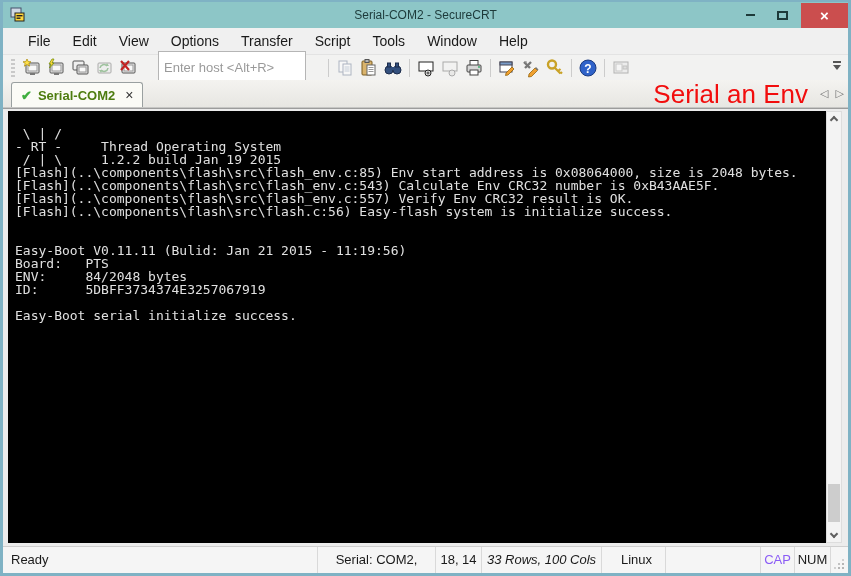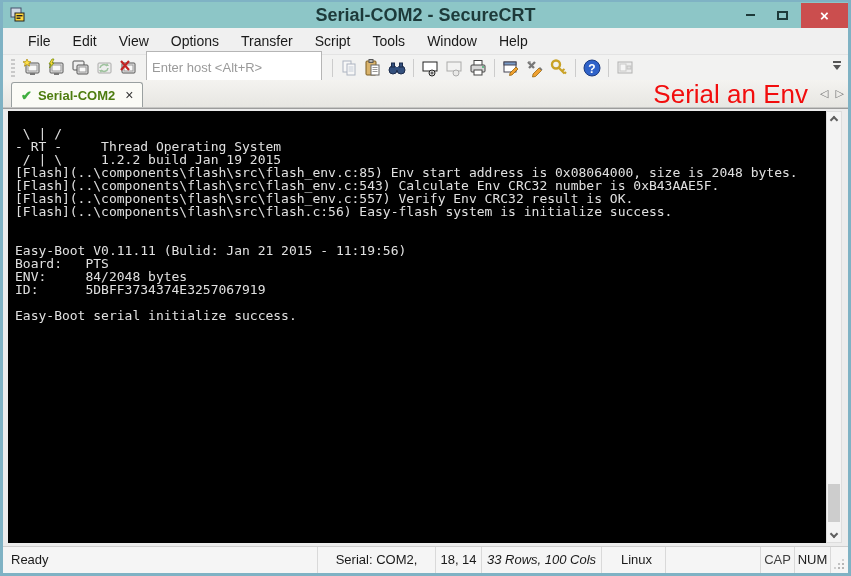--- a/index.html
+++ b/index.html
@@ -5,21 +5,21 @@
   * { margin:0; padding:0; box-sizing:border-box; }
   body { width:851px; height:576px; font-family:"Liberation Sans", sans-serif; }
 
   .window { width:851px; height:576px; background:#7fb2c4; padding:2px 3px 3px 3px;
             display:flex; flex-direction:column; }
 
   
   .titlebar { height:26px; background:#8dc6c7; display:flex; align-items:center;
               position:relative; padding-left:5px; flex:none; }
   .titlebar .title { position:absolute; left:0; right:0; text-align:center;
-                     font-size:18px; color:#1d3a3a; pointer-events:none;font-weight:bold; }
+                     font-size:12px; color:#1d3a3a; pointer-events:none; }
   .win-controls { margin-left:auto; display:flex; align-items:center; height:100%; }
   .win-btn { display:flex; align-items:center; justify-content:center; cursor:default; }
   .btn-min { width:26px; height:26px; margin-right:6px; }
   .btn-min i { width:9px; height:2px; background:#1d3a3a; display:block; }
   .btn-max { width:26px; height:26px; margin-right:6px; }
   .btn-max i { width:11px; height:9px; border:2px solid #1d3a3a; display:block; }
   .btn-close { width:47px; height:25px; background:#cb4e4e; color:#fff;
                font-size:15px; font-weight:bold; }
 
   
@@ -28,21 +28,21 @@
   .menu-item { padding:0 11px; font-size:14px; color:#1a1a1a; line-height:26px; }
 
   
   .toolbar { height:26px; background:#f2f2f1; display:flex; align-items:center;
              padding-left:6px; flex:none; border-top:1px solid #e3e3e3; }
   .tb-grip { width:4px; height:18px; margin:0 5px 0 2px;
              background:repeating-linear-gradient(180deg,#c9c9c9 0 2px,#f2f2f1 2px 4px); }
   .tb-icon { width:24px; height:24px; display:flex; align-items:center; justify-content:center; }
   .tb-sep { width:1px; height:18px; background:#cccccc; margin:0 4px; }
   .disabled { opacity:.45; }
-  .host-input { width:176px; height:20px; margin:0 6px; border:1px solid #b5b5b5;
+  .host-input { width:148px; height:20px; margin:0 18px; border:1px solid #b5b5b5;
                 background:#fff; font-size:13px; padding:16px 5px; color:#555;
                 font-family:"Liberation Sans", sans-serif; }
   .host-input::placeholder { color:#9a9a9a; }
   .tb-overflow { margin-left:auto; margin-right:4px; width:14px; display:flex;
                  flex-direction:column; align-items:center; }
   .tb-overflow b { width:8px; height:2px; background:#555; margin-bottom:2px; }
   .tb-overflow i { width:0; height:0; border:4px solid transparent; border-top:5px solid #555; }
 
   
   .tabbar { height:28px; background:linear-gradient(#f4f3f0,#e7e6e2); position:relative;
@@ -76,21 +76,21 @@
   
   .statusbar { height:27px; background:#f5f5f5; border-top:1px solid #cfcfcf;
                display:flex; align-items:stretch; font-size:13px; color:#1a1a1a; flex:none; }
   .sb-cell { line-height:26px; border-left:1px solid #d9d9d9; text-align:center; flex:none; }
   .sb-ready { flex:1; text-align:left; padding-left:8px; border-left:none; }
   .sb-serial { width:118px; }
   .sb-pos { width:46px; }
   .sb-size { width:120px;font-style:italic; }
   .sb-emul { width:64px; text-align:center; padding-left:6px; }
   .sb-blank { width:95px; }
-  .sb-cap { width:34px; color:#404040; }
+  .sb-cap { width:34px; color:#8b5cf6; }
   .sb-num { width:36px; }
   .sb-grip { width:18px; position:relative; border-left:1px solid #d9d9d9; }
   .sb-grip i { position:absolute; right:4px; bottom:4px; width:2px; height:2px; background:#b5b5b5;
                box-shadow:-4px 0 #b5b5b5, 0 -4px #b5b5b5, -8px 0 #d0d0d0, 0 -8px #d0d0d0, -4px -4px #c2c2c2; }
   svg { display:block; }
 </style>
 </head>
 <body>
 
 <div class="window">

